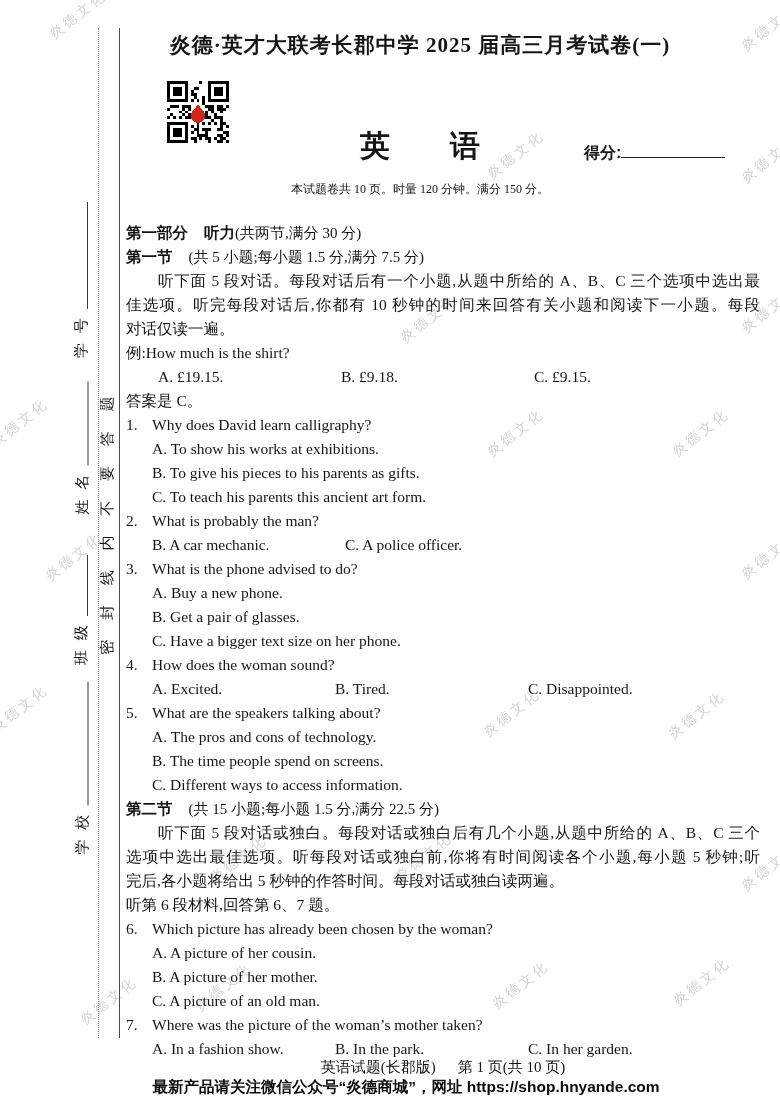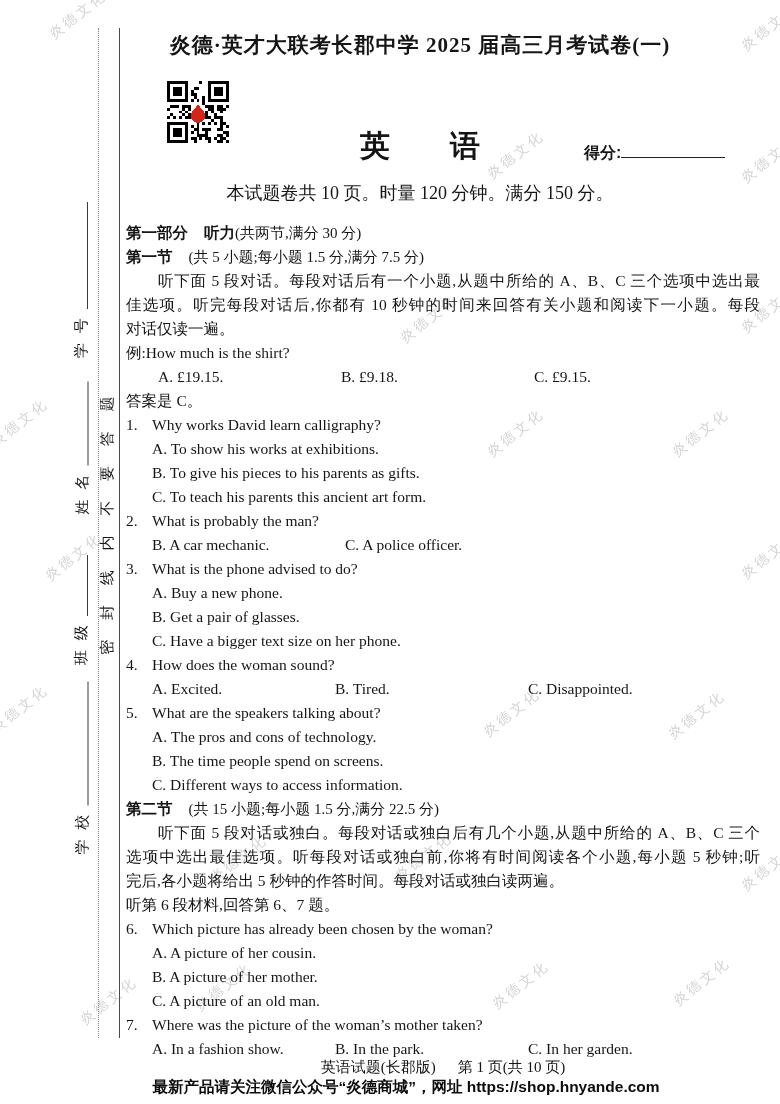--- a/index.html
+++ b/index.html
@@ -22,21 +22,21 @@
                 white-space:nowrap;z-index:1;}
   
   .masthead{position:absolute;left:130px;width:580px;top:31px;text-align:center;z-index:1;
             font-weight:bold;font-size:21px;letter-spacing:1px;}
   .qr{position:absolute;left:164px;top:81px;width:68px;height:62px;z-index:2;}
   .subject{position:absolute;left:130px;width:580px;top:90px;text-align:center;z-index:1;
            font-family:"Liberation Sans","DejaVu Sans",sans-serif;font-weight:bold;font-size:30px;margin-top:36px;}
   .score{position:absolute;left:584px;top:142px;z-index:1;font-size:16px;
          font-family:"Liberation Sans","DejaVu Sans",sans-serif;font-weight:bold;}
   .score .blank{display:inline-block;width:104px;height:15px;border-bottom:1.5px solid #222;vertical-align:baseline;}
-  .exam-info{position:absolute;left:130px;width:580px;top:181px;text-align:center;font-size:18px;z-index:1;}
+  .exam-info{position:absolute;left:130px;width:580px;top:181px;text-align:center;font-size:12px;z-index:1;}
   
   .content{position:absolute;left:126px;top:217px;width:634px;z-index:1;font-size:15.5px;line-height:32px;}
   .line{height:24px;white-space:nowrap;}
   .jline{height:24px;text-align:justify;text-align-last:justify;}
   .ind{text-indent:32px;}
   .cn-b{font-family:"Liberation Sans","DejaVu Sans",sans-serif;font-weight:bold;}
   .part{margin-right:16px;}
   .sec{margin-right:16px;}
   .meta{font-size:15px;}
   .qnum{display:inline-block;width:26px;}
@@ -231,21 +231,21 @@
 
     <div class="line">例:How much is the shirt?</div>
     <div class="row ex line">
       <span class="c1">A. £19.15.</span>
         <span class="c2">B. £9.18.</span>
         <span>C. £9.15.</span>
     </div>
     <div class="line">答案是 C。</div>
 
     <div class="line">
-      <span class="qnum">1.</span><span>Why works David learn calligraphy?</span>
+      <span class="qnum">1.</span><span>Why does David learn calligraphy?</span>
     </div>
     <div class="line opt-s">A. To show his works at exhibitions.</div>
     <div class="line opt-s">B. To give his pieces to his parents as gifts.</div>
     <div class="line opt-s">C. To teach his parents this ancient art form.</div>
 
     <div class="line">
       <span class="qnum">2.</span><span>What is probably the man?</span>
     </div>
     <div class="row line">
         <span class="c2">B. A car mechanic.</span>

